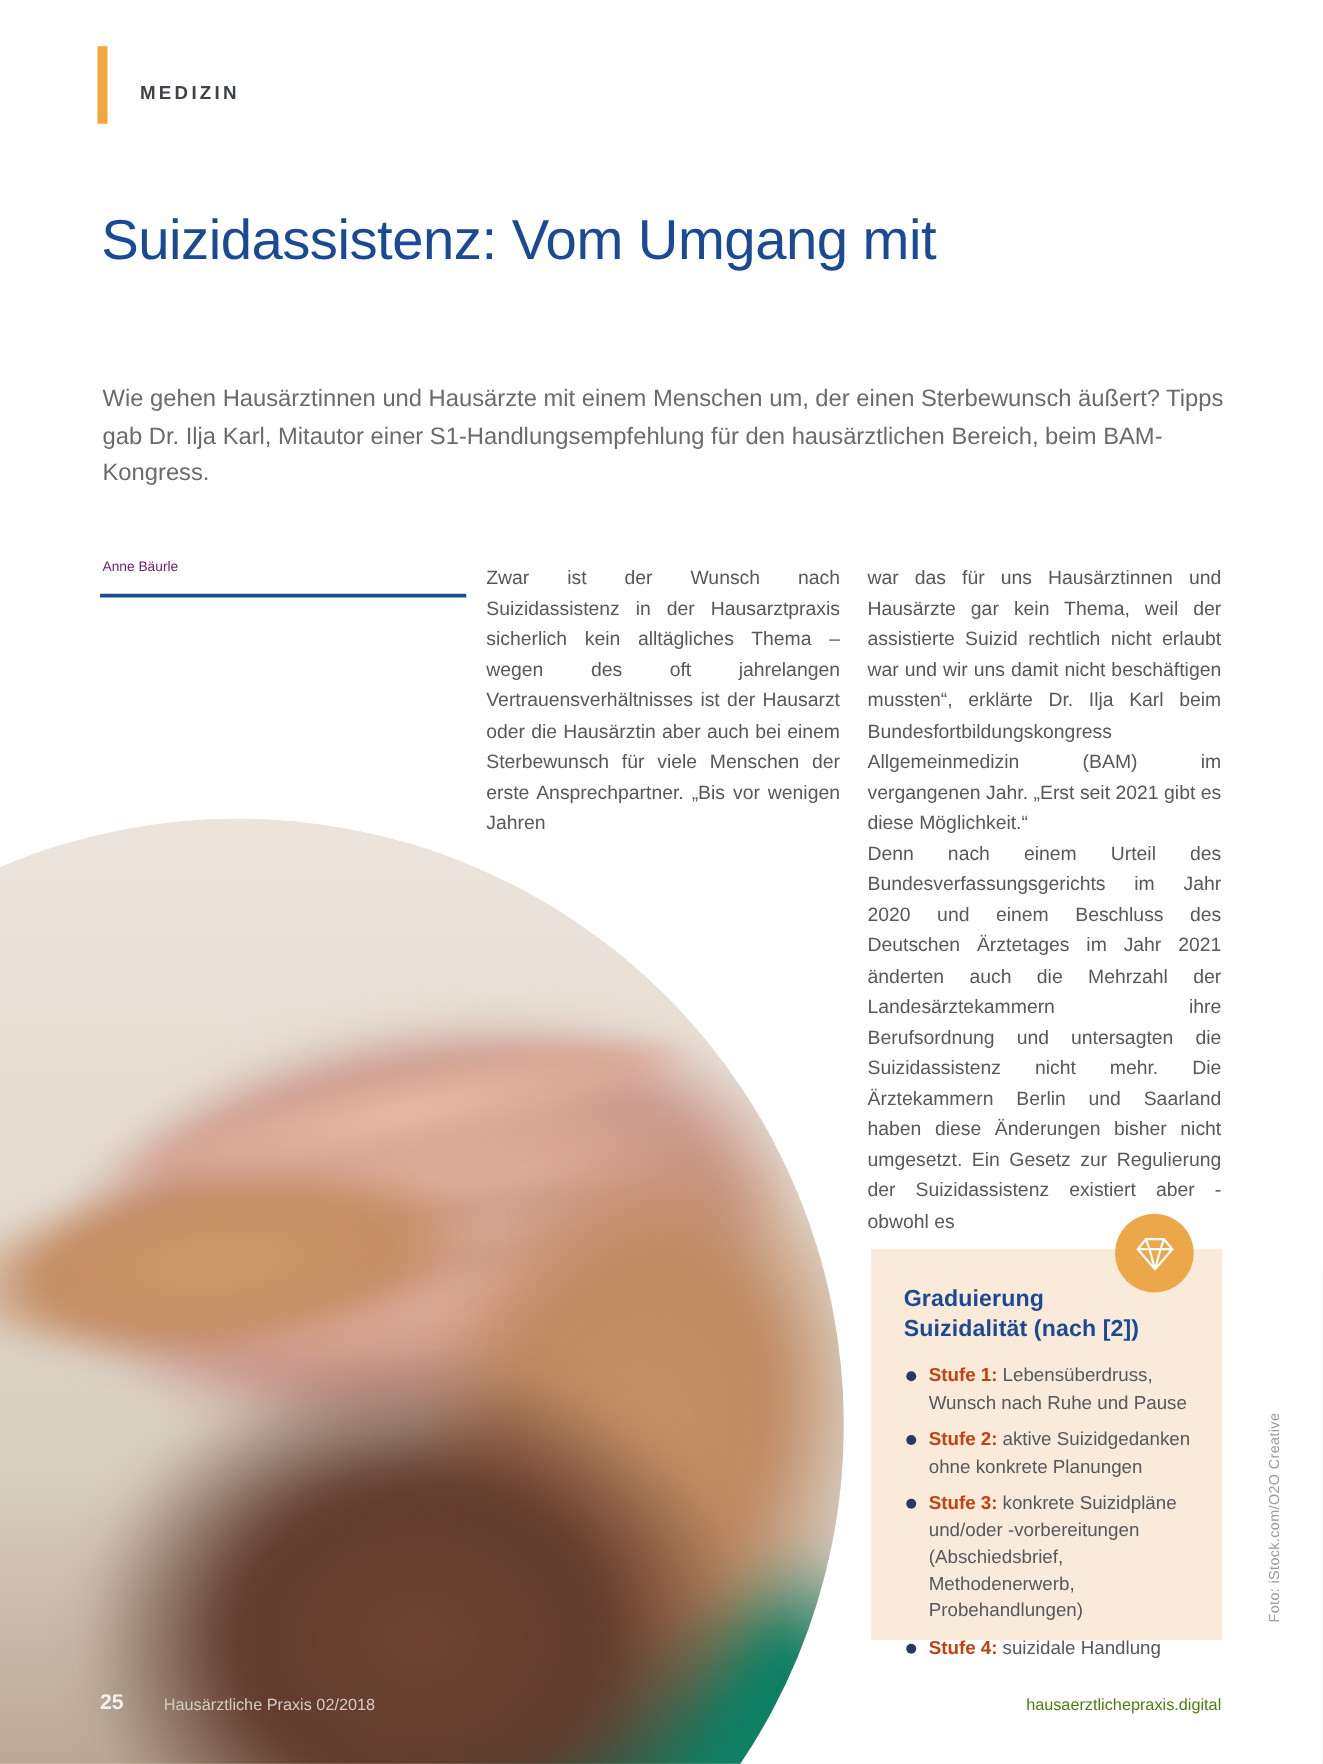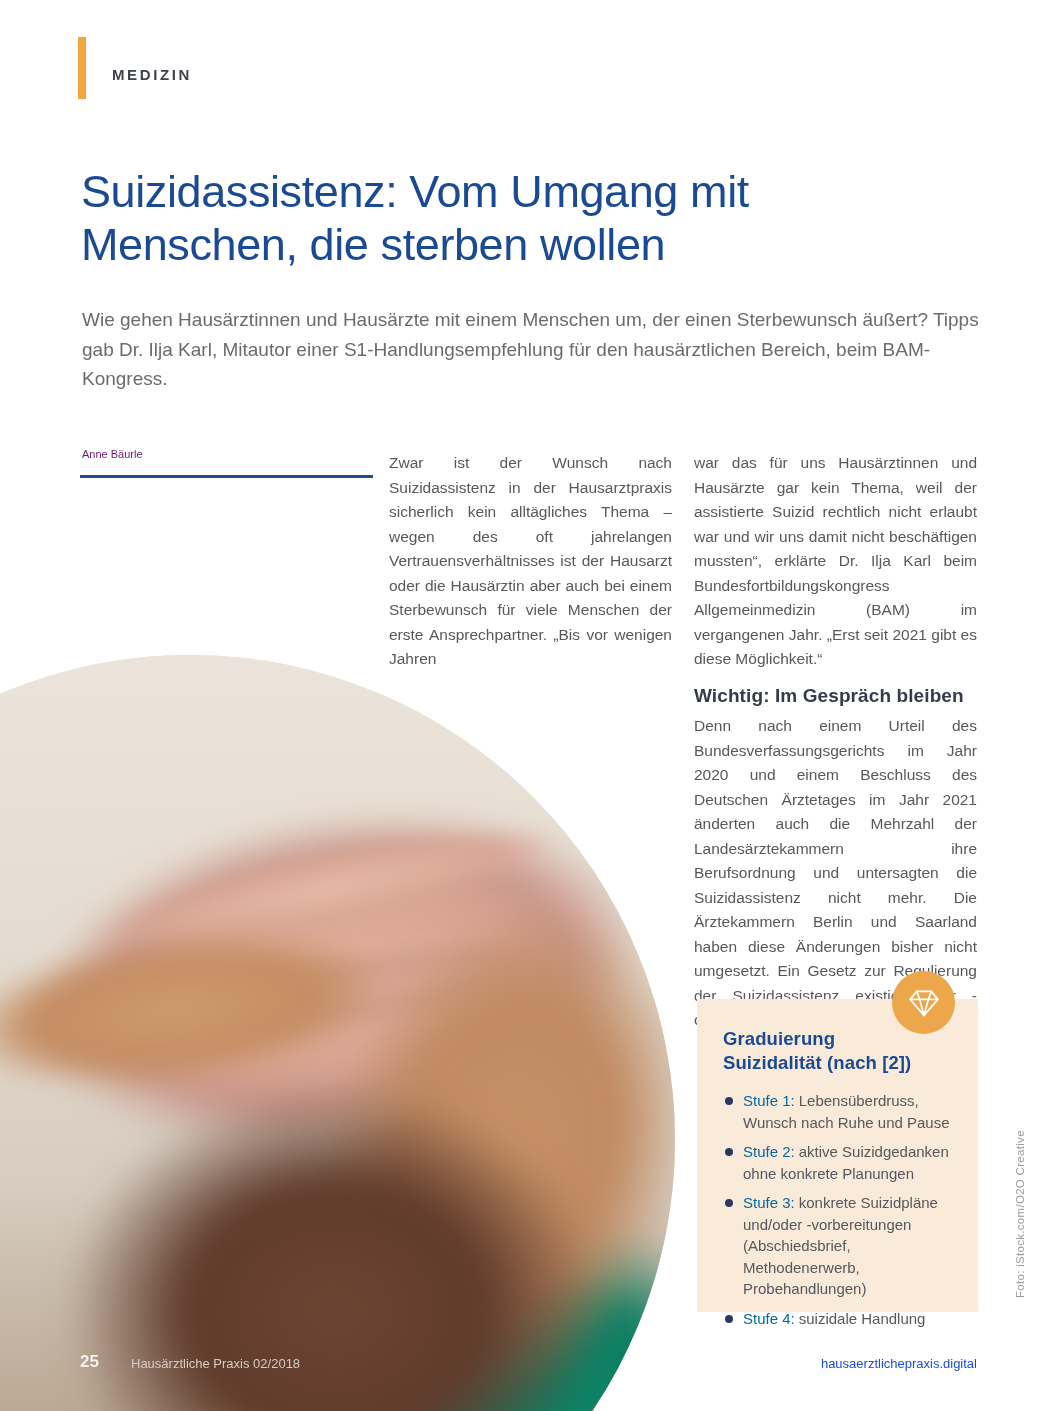--- a/index.html
+++ b/index.html
@@ -54,55 +54,53 @@
     background:radial-gradient(closest-side,#6e4533 0%, #5f3a2b 55%, rgba(95,58,43,0) 100%); }
 
   
   .infobox { position:absolute; left:697px; top:999px; width:281px; height:313px; background:#faeada; z-index:2; }
   .infobox-inner { padding:28px 24px 0 26px; }
   .infobox-title { font-size:18.5px; font-weight:bold; color:#1b4a94; line-height:1.3; letter-spacing:0.1px; }
   .infobox-title span { display:block; }
   .infobox-list { list-style:none; margin-top:15px; }
   .infobox-list li { position:relative; padding-left:20px; margin-bottom:8px; font-size:15px; line-height:21.5px; color:#57585b; }
   .infobox-list .dot { position:absolute; left:2px; top:7px; width:8px; height:8px; border-radius:50%; background:#2a3a5e; }
-  .stufe-label { color:#0369a1; font-weight:normal; padding-right:4px; }
+  .stufe-label { color:#c2410c; font-weight:bold; padding-right:4px; }
 
   .gem-circle { position:absolute; left:892px; top:971px; width:63px; height:63px; border-radius:50%;
     background:#eda74b; z-index:3; display:flex; align-items:center; justify-content:center; }
 
   
   .credit { position:absolute; left:1014px; top:1298px; transform:rotate(-90deg); transform-origin:0 0;
     font-size:11.5px; color:#9b9c9f; white-space:nowrap; letter-spacing:0.3px; }
   .page-num { position:absolute; left:80px; top:1352px; font-size:17px; font-weight:bold; color:#f4f1ec; z-index:5; }
   .journal { position:absolute; left:131px; top:1356px; font-size:13px; color:#d4cdc5; z-index:5; }
-  .website { position:absolute; right:81px; top:1356px; font-size:13px; color:#1d4ed8; z-index:5; }
+  .website { position:absolute; right:81px; top:1356px; font-size:13px; color:#4d7c0f; z-index:5; }
 </style>
 </head>
 <body>
 
 <div class="kicker-bar"></div>
 <div class="kicker">MEDIZIN</div>
 
 <h1 class="title">
   <span>Suizidassistenz: Vom Umgang mit</span>
-  <span>Menschen, die sterben wollen</span>
 </h1>
 
 <p class="intro">Wie gehen Hausärztinnen und Hausärzte mit einem Menschen um, der einen Sterbewunsch äußert? Tipps gab Dr. Ilja Karl, Mitautor einer S1-Handlungsempfehlung für den hausärztlichen Bereich, beim BAM-Kongress.</p>
 
 <div class="byline">Anne Bäurle</div>
 <div class="byline-rule"></div>
 
 <div class="col col2">
   <p>Zwar ist der Wunsch nach Suizidassistenz in der Hausarztpraxis sicherlich kein alltägliches Thema – wegen des oft jahrelangen Vertrauensverhältnisses ist der Hausarzt oder die Hausärztin aber auch bei einem Sterbewunsch für viele Menschen der erste Ansprechpartner. „Bis vor wenigen Jahren</p>
 </div>
 
 <div class="col col3">
   <p>war das für uns Hausärztinnen und Hausärzte gar kein Thema, weil der assistierte Suizid rechtlich nicht erlaubt war und wir uns damit nicht beschäftigen mussten“, erklärte Dr. Ilja Karl beim Bundesfortbildungskongress Allgemeinmedizin (BAM) im vergangenen Jahr. „Erst seit 2021 gibt es diese Möglichkeit.“</p>
-  <h2 class="subheading">Wichtig: Im Gespräch bleiben</h2>
   <p>Denn nach einem Urteil des Bundesverfassungsgerichts im Jahr 2020 und einem Beschluss des Deutschen Ärztetages im Jahr 2021 änderten auch die Mehrzahl der Landesärztekammern ihre Berufsordnung und untersagten die Suizidassistenz nicht mehr. Die Ärztekammern Berlin und Saarland haben diese Änderungen bisher nicht umgesetzt. Ein Gesetz zur Regulierung der Suizidassistenz existiert aber - obwohl es</p>
 </div>
 
 <div class="photo-circle">
   <div class="ph-base"></div>
 
   <div class="layer ph-teal"></div>
   <div class="layer ph-hand-old"></div>
   <div class="layer ph-finger1"></div>
   <div class="layer ph-finger2"></div>

